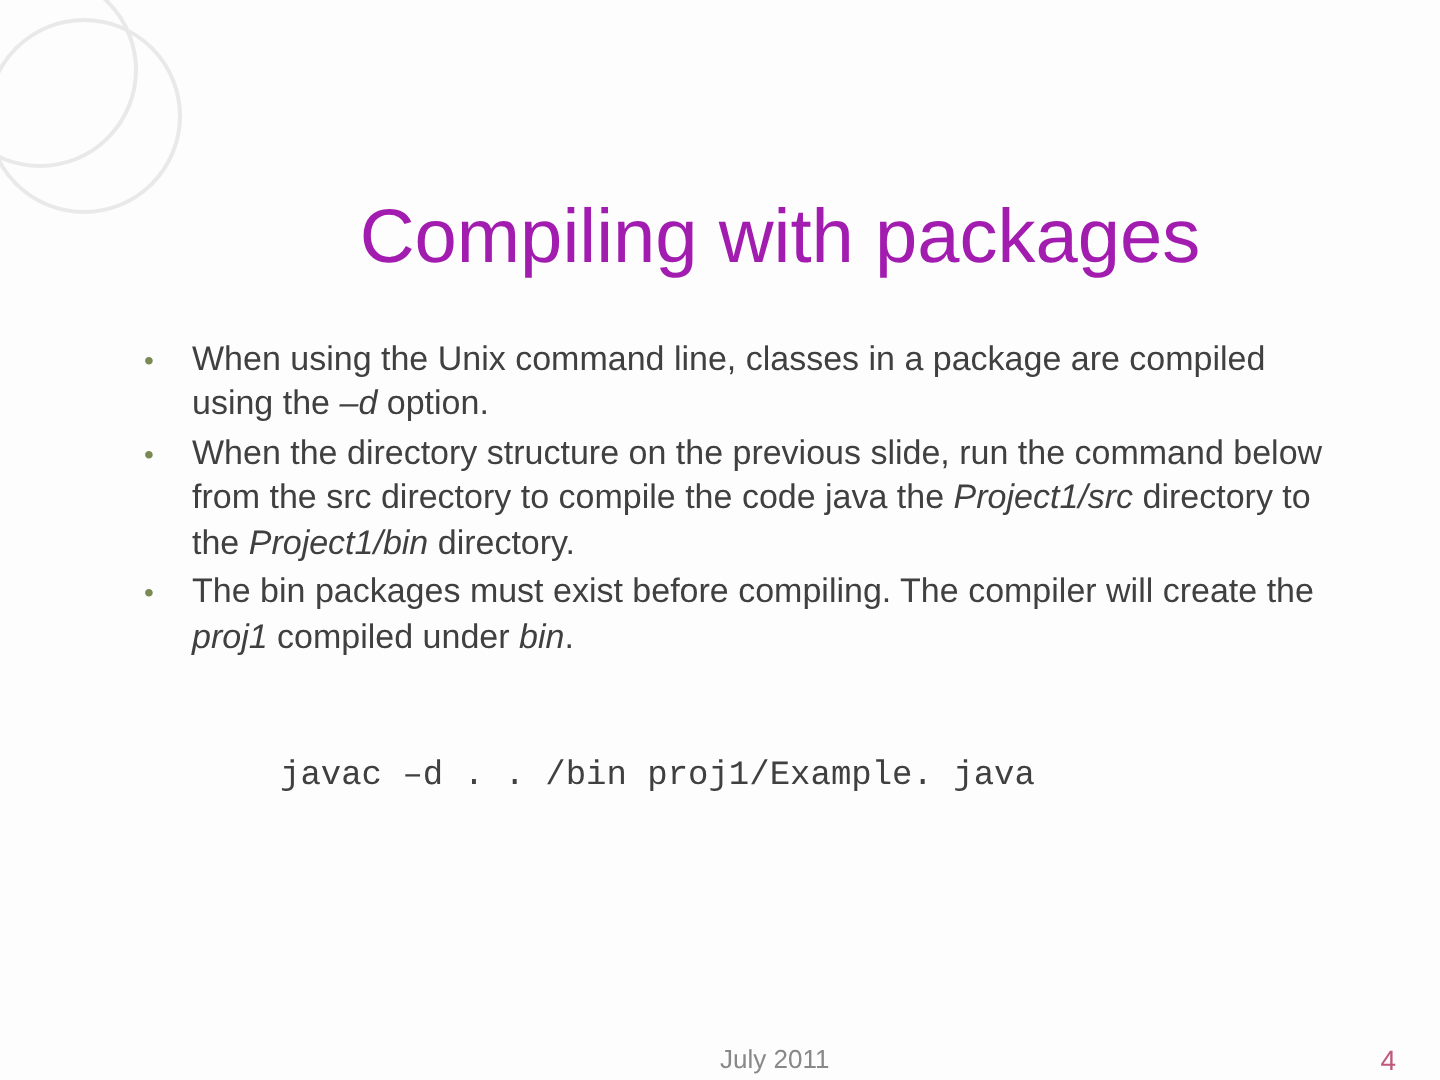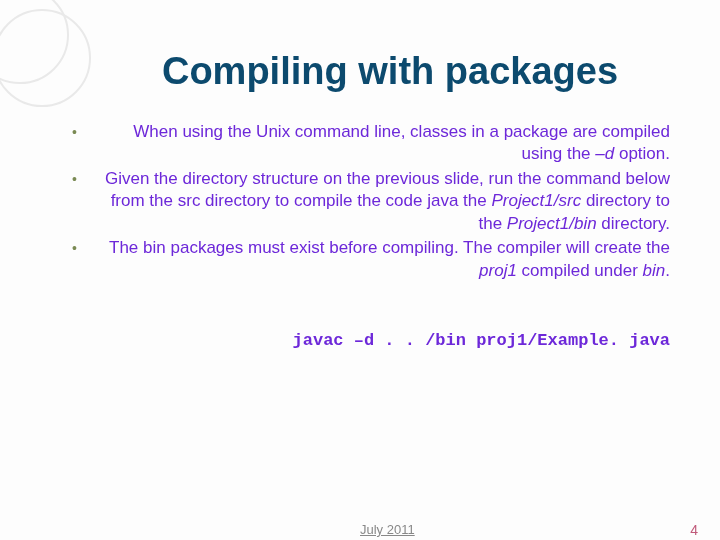--- a/index.html
+++ b/index.html
@@ -22,31 +22,31 @@
     stroke-width: 2;
   }
   .slide {
     position: relative;
     width: 100%;
     height: 100%;
     padding: 50px 50px 20px 60px;
   }
   .title {
     font-size: 38px;
-    font-weight: 700;
+    font-weight: 400;
     text-align: center;
     margin-left: 50px;
     margin-bottom: 28px;
-    color: #0c4a6e;
+    color: #a21caf;
+    margin-top: 48px;
   }
   .body {
     font-size: 17px;
     line-height: 1.32;
-    color: #6d28d9;
-    text-align: right;
+    color: #404040;
   }
   ul.bullets {
     list-style: none;
     padding-left: 10px;
   }
   ul.bullets > li {
     position: relative;
     padding-left: 26px;
     margin-bottom: 2px;
   }
@@ -57,37 +57,36 @@
     top: 0;
     color: #7a8a54;
     font-size: 14px;
     line-height: 22px;
   }
   .mono { font-family: Liberation Sans, sans-serif; }
   .ital { font-style: italic; }
   .bold-src { font-weight: normal; }
   .command-line {
     font-family: "Courier New", Courier, monospace;
-    font-weight: bold;
+    font-weight: normal;
     font-size: 17px;
     margin-top: 48px;
     margin-left: 80px;
   }
   .footer {
     position: absolute;
     bottom: 18px;
     left: 0;
     width: 100%;
     font-size: 13px;
     color: #888;
   }
   .footer .date {
     position: absolute;
     left: 360px;
-    text-decoration: underline;
   }
   .footer .course {
     position: absolute;
     left: 440px;
     margin-top: 48px;
   }
   .footer .pagenum {
     position: absolute;
     right: 22px;
     color: #c05a7a;
@@ -109,21 +108,21 @@
   <h1 class="title">Compiling with packages</h1>
 
   <div class="body">
     <ul class="bullets">
 
       <li>
         <span>When using the Unix command line, classes in a package are compiled using the </span><span class="ital">–d</span><span> option.</span>
       </li>
 
       <li>
-        <span>Given the directory structure on the previous slide, run the command below </span><span class="bold-src">from the src directory</span><span> to compile the code java the </span><span class="mono ital">Project1/src</span><span> directory to the </span><span class="mono ital">Project1/bin</span><span> directory.</span>
+        <span>When the directory structure on the previous slide, run the command below </span><span class="bold-src">from the src directory</span><span> to compile the code java the </span><span class="mono ital">Project1/src</span><span> directory to the </span><span class="mono ital">Project1/bin</span><span> directory.</span>
       </li>
 
 
       <li>
         <span>The </span><span class="mono">bin</span><span> packages must exist before compiling. The compiler will create the </span><span class="mono ital">proj1</span><span> compiled under </span><span class="mono ital">bin</span><span>.</span>
       </li>
 
     </ul>
 
     <div class="command-line">javac –d . . /bin proj1/Example. java</div>

